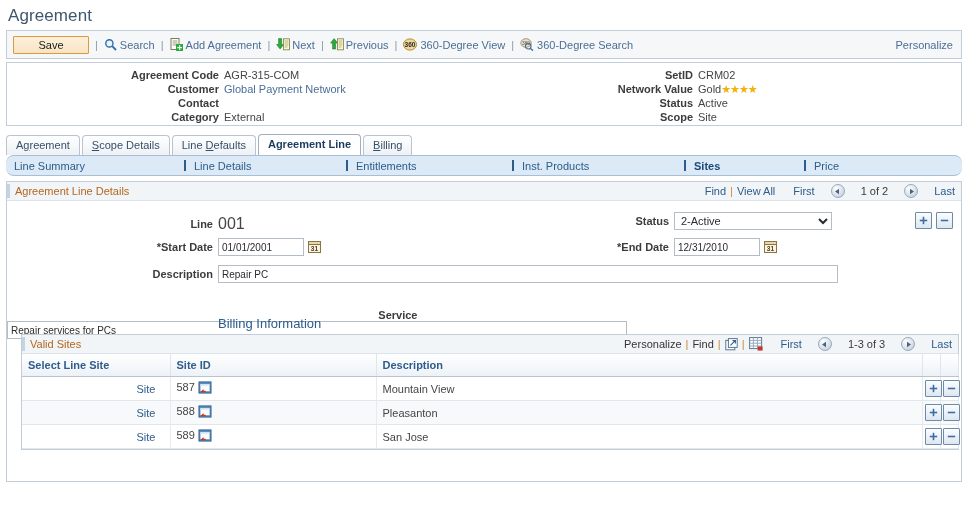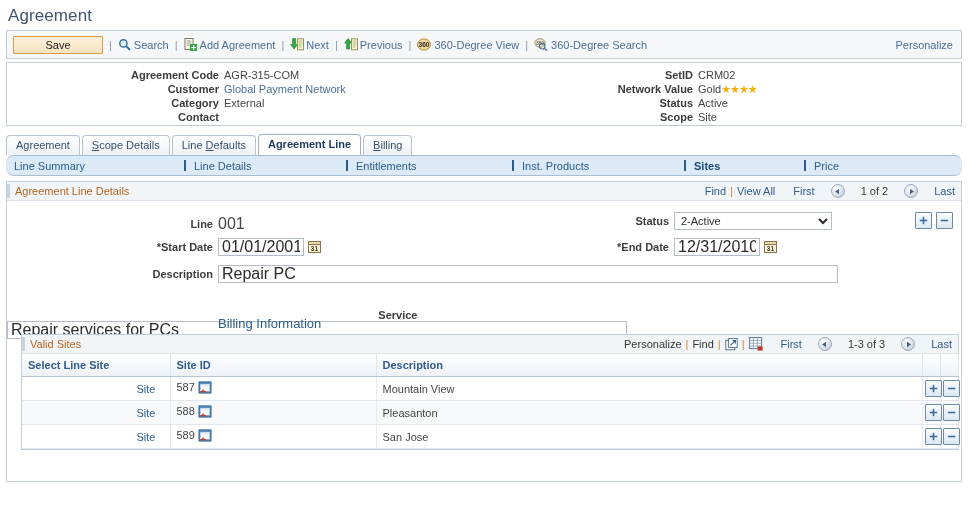--- a/index.html
+++ b/index.html
@@ -35,21 +35,21 @@
     display: flex;
     align-items: center;
     padding: 0 6px;
     position: relative;
   }
   .save-btn {
     background: linear-gradient(#fdf0db, #f8e4c3);
     border: 1px solid #d99b3e;
     color: #1a1a1a;
     font-size: 11px;
-    padding: 2px 11px;
+    padding: 2px 4px;
     width: 66px;
     text-align: center;
     cursor: pointer;
     border-radius: 1px;
   }
   .tb-sep { color: #8d9aa8; margin: 0 6px; }
   .tb-link {
     color: #4a6f96;
     text-decoration: none;
     font-size: 11px;
@@ -219,21 +219,21 @@
     font-weight: bold;
     color: #3c3c3c;
     font-size: 11px;
     text-align: right;
     padding-right: 5px;
   }
   .req { color: #3c3c3c; }
   .fld-val { font-size: 16px; color: #454545; }
   input.txt {
     font-family: "Liberation Sans", sans-serif;
-    font-size: 16px;
+    font-size: 10px;
     color: #2b2b2b;
     border: 1px solid #b4bcc6;
     background: #ffffff;
     padding: 1px 3px;
     height: 14px;
     box-sizing: content-box;
   }
   select.sel {
     font-family: "Liberation Sans", sans-serif;
     font-size: 11px;
@@ -416,26 +416,26 @@
     <div class="info-col left">
       <div class="info-row">
         <span class="info-lbl">Agreement Code</span>
         <span class="info-val">AGR-315-COM</span>
       </div>
       <div class="info-row">
         <span class="info-lbl">Customer</span>
         <span class="info-val link">Global Payment Network</span>
       </div>
       <div class="info-row">
+        <span class="info-lbl">Contact</span>
+        <span class="info-val"></span>
+      </div>
+      <div class="info-row">
         <span class="info-lbl">Category</span>
         <span class="info-val">External</span>
-      </div>
-      <div class="info-row">
-        <span class="info-lbl">Contact</span>
-        <span class="info-val"></span>
       </div>
     </div>
     <div class="info-col right">
       <div class="info-row">
         <span class="info-lbl">SetID</span>
         <span class="info-val">CRM02</span>
       </div>
       <div class="info-row">
         <span class="info-lbl">Network Value</span>
         <span class="info-val">Gold</span>

